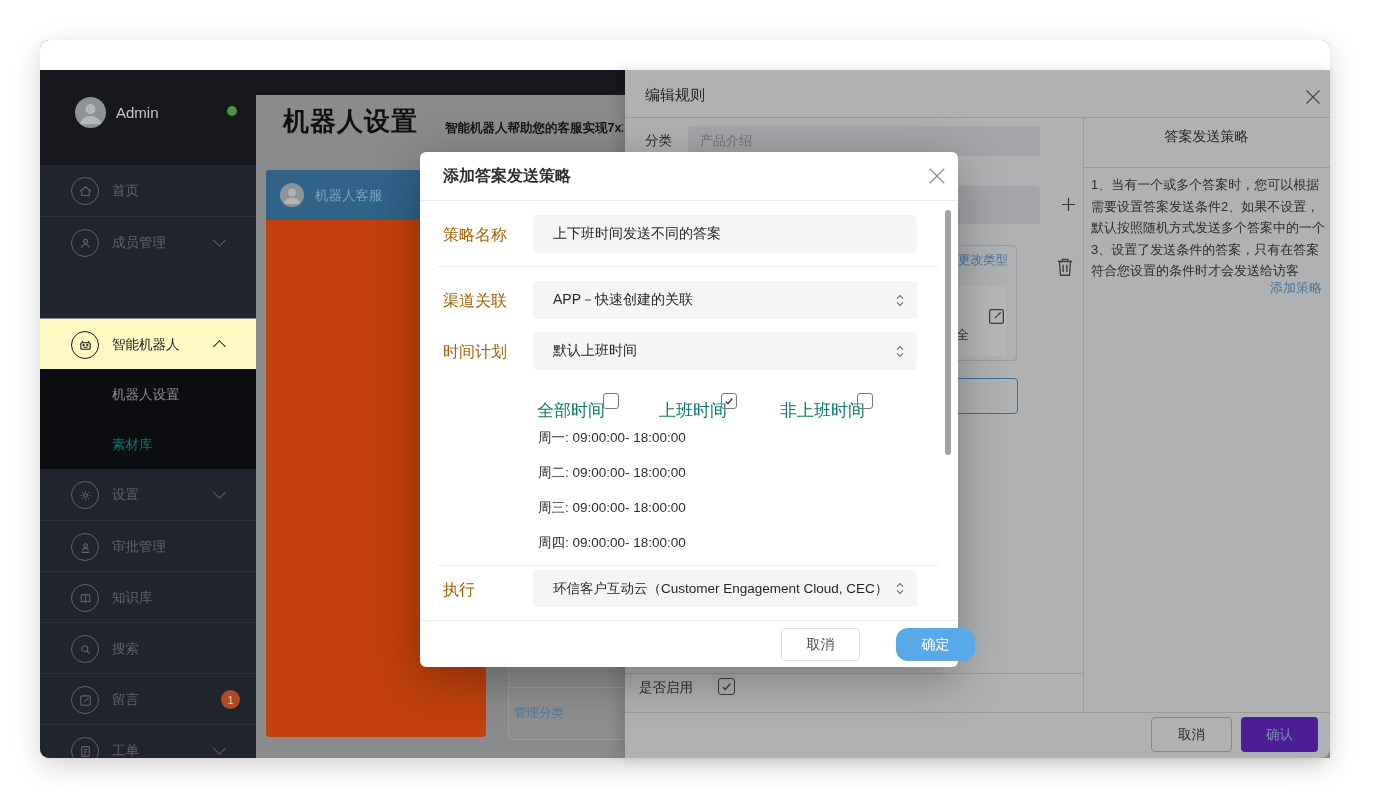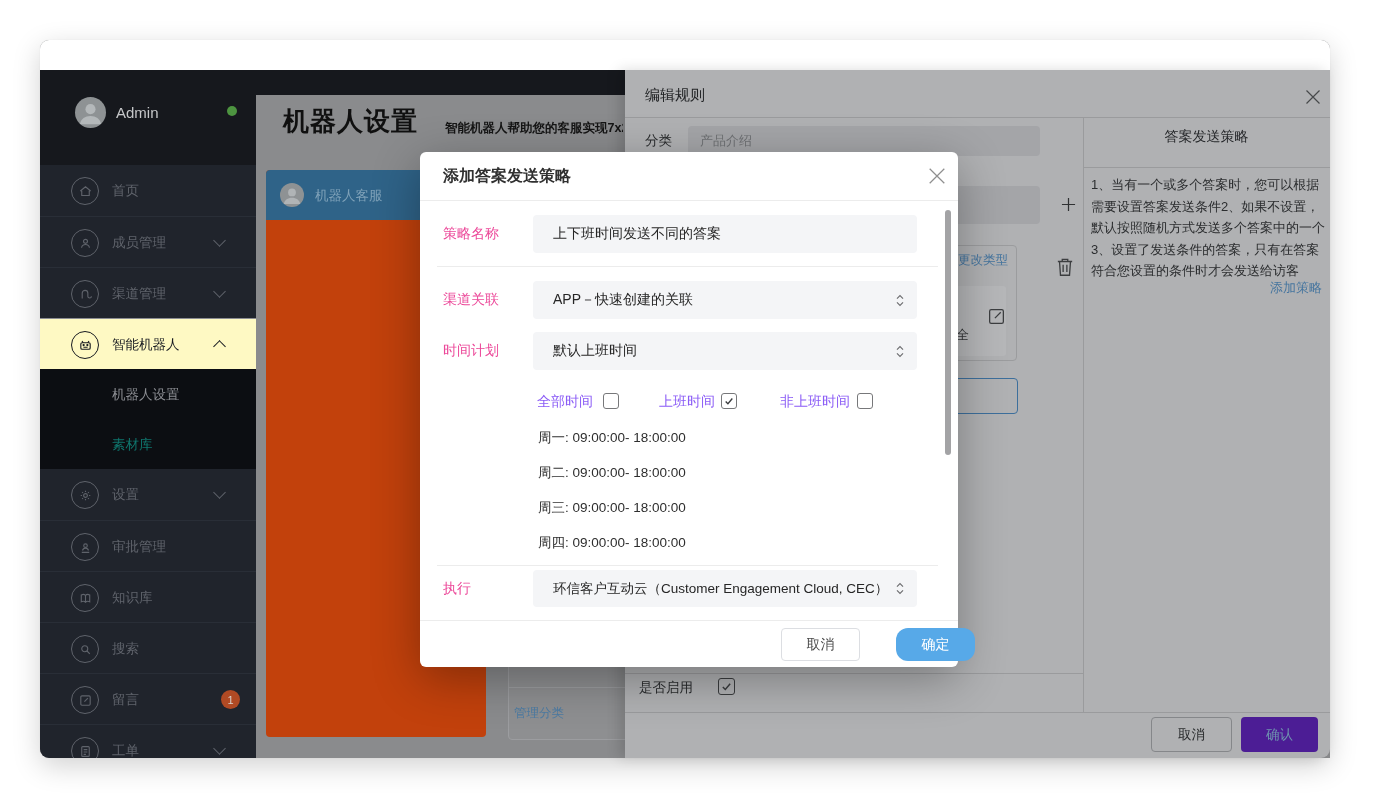--- a/index.html
+++ b/index.html
@@ -41,29 +41,29 @@
           box-shadow:-6px 0 14px rgba(0,0,0,.14);}
   .d-divider{position:absolute;background:#9a9b9d;}
   .d-lb{position:absolute;font-size:13.5px;color:#2a2c2e;}
   .d-input{position:absolute;background:#a4a5a8;border-radius:4px;font-size:13px;color:#6e7073;
            display:flex;align-items:center;padding:0 12px;box-sizing:border-box;}
   .d-link{color:#45759f;}
   .d-btn{position:absolute;height:35px;border-radius:4px;font-size:13.5px;display:flex;align-items:center;justify-content:center;box-sizing:border-box;}
   
   #modal{left:420px;top:152px;width:538px;height:515px;background:#fff;border-radius:6px;
          box-shadow:0 12px 48px rgba(0,0,0,.32);}
-  .m-lb{position:absolute;left:23px;font-size:14px;color:#ec4899;}
+  .m-lb{position:absolute;left:23px;font-size:16px;color:#a16207;}
   .m-input{position:absolute;left:113px;width:384px;height:38px;background:#f4f5f7;border-radius:4px;
            font-size:14px;color:#262626;display:flex;align-items:center;padding:0 34px 0 20px;box-sizing:border-box;}
   .m-divider{position:absolute;left:17px;right:20px;height:1px;background:#ececec;}
   .cb{position:absolute;width:16px;height:16px;border:1.5px solid #77787a;border-radius:3px;box-sizing:border-box;
       display:flex;align-items:center;justify-content:center;color:#3a3c3e;}
   .cb svg{display:none;}
   .cb.checked svg{display:block;}
-  .opt-lb{position:absolute;font-size:14px;color:#8b5cf6;top:241px;}
+  .opt-lb{position:absolute;font-size:17px;color:#0f766e;top:247px;}
   .week{position:absolute;left:118px;font-size:13.5px;color:#2e2e2e;}
   .m-btn{position:absolute;top:476px;width:79px;height:33px;border-radius:4px;font-size:14px;
          display:flex;align-items:center;justify-content:center;box-sizing:border-box;}
   .updown{position:absolute;right:12px;top:11px;}
   svg{display:block;}
 </style>
 </head>
 <body>
 
 <div id="screen">
@@ -100,29 +100,20 @@
     <div class="s-row" style="top:146px;">
       <span class="s-ic">
           <svg width="15" height="15" viewBox="0 0 16 16" fill="none" stroke="currentColor" stroke-width="1.2">
             <circle cx="8" cy="5.7" r="2.1"></circle>
             <path d="M3.8 12.5c.4-2.4 2-3.4 4.2-3.4s3.8 1 4.2 3.4"></path>
           </svg>
         </span>
       <span class="s-lb">成员管理</span>
       <span class="chev down"></span>
     </div>
-    <div class="s-row" style="top:197px;">
-      <span class="s-ic">
-          <svg width="15" height="15" viewBox="0 0 16 16" fill="none" stroke="currentColor" stroke-width="1.2">
-            <path d="M4.5 12.3V6.6a3 3 0 0 1 6 0v3.2a1.9 1.9 0 0 0 3.8 0"></path>
-          </svg>
-        </span>
-      <span class="s-lb">渠道管理</span>
-      <span class="chev down"></span>
-    </div>
     <div class="s-row active" style="top:248px;">
       <span class="s-ic">
           <svg width="15" height="15" viewBox="0 0 16 16" fill="none" stroke="currentColor" stroke-width="1.2">
             <rect x="3" y="5" width="10" height="7" rx="1.4"></rect>
             <path d="M5.5 5 4.3 3.2M10.5 5l1.2-1.8M5.8 9.8h4.4"></path>
             <circle cx="6" cy="7.5" r=".6" fill="currentColor"></circle>
             <circle cx="10" cy="7.5" r=".6" fill="currentColor"></circle>
           </svg>
         </span>
       <span class="s-lb">智能机器人</span>

